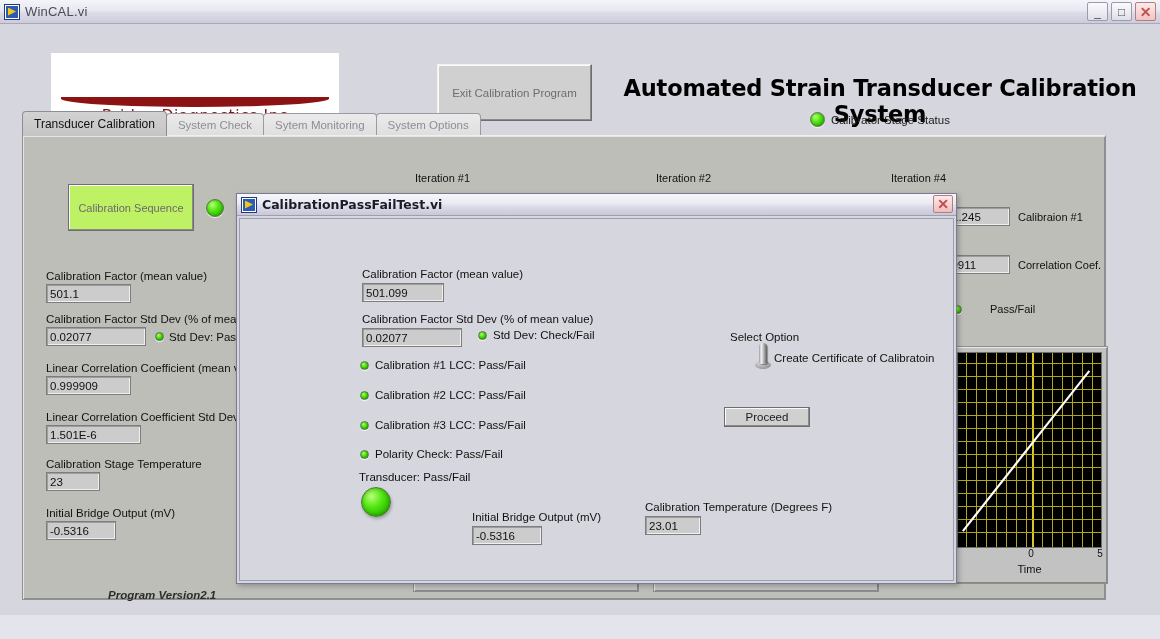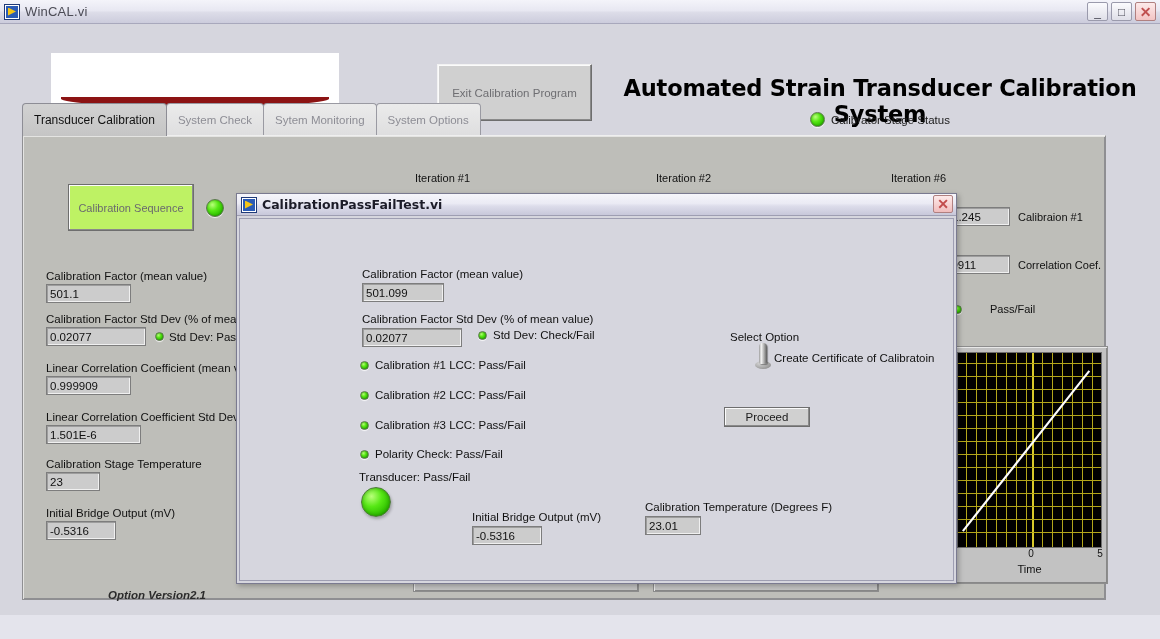--- a/index.html
+++ b/index.html
@@ -129,21 +129,21 @@
   .led-xl { width: 30px; height: 30px;
     border: 1px solid #4d7a3a;
     box-shadow: inset 0 0 4px rgba(0,0,0,.3), 1px 2px 3px rgba(0,0,0,.25); }
 
   
   #tabstrip {
     position: absolute; left: 22px; top: 87px; height: 25px;
     display: flex; align-items: flex-end;
   }
   .tab {
-    height: 23px; padding: 16px 11px;
+    height: 23px; padding: 8px 11px;
     display: flex; align-items: center;
     font-size: 11.5px; color: #8d8d95;
     background: linear-gradient(to bottom, #ebebeb, #dededf);
     border: 1px solid #9a9aa2; border-bottom: none;
     border-radius: 4px 4px 0 0;
     margin-right: -1px;
     position: relative;
   }
   .tab.active {
     height: 25px;
@@ -355,21 +355,21 @@
       <div class="tab">System Options</div>
     </div>
 
     <div id="tabpage">
 
       <div id="cal-seq-btn">Calibration Sequence</div>
       <div id="cal-seq-led" class="led led-lg"></div>
 
       <div class="iter-lbl" style="left:392px; top:36px;">Iteration #1</div>
       <div class="iter-lbl" style="left:633px; top:36px;">Iteration #2</div>
-      <div class="iter-lbl" style="left:868px; top:36px;">Iteration #6</div>
+      <div class="iter-lbl" style="left:868px; top:36px;">Iteration #4</div>
 
       <div class="fgroup" style="left:23px; top:134px; width:215px;">
         <div class="flabel">Calibration Factor (mean value)</div>
         <div class="fbox" style="width:85px;">501.1</div>
       </div>
 
       <div class="fgroup clip" style="left:23px; top:177px; width:215px;">
         <div class="flabel">Calibration Factor Std Dev (% of mean</div>
         <div style="display:flex; align-items:center; gap:9px;">
           <div class="fbox" style="width:100px;">0.02077</div>
@@ -459,21 +459,21 @@
       </div>
 
       <div class="graph-frame" style="left:390px; top:432px; width:226px; height:24px;">
         <div class="axis-name" style="margin-top:-1px;">Time</div>
       </div>
       <div class="graph-frame" style="left:630px; top:432px; width:226px; height:24px;">
         <div class="axis-name" style="margin-top:-1px;">Time</div>
       </div>
     </div>
 
-    <div id="program-version">Option Version2.1</div>
+    <div id="program-version">Program Version2.1</div>
 
     <div id="dialog">
       <div id="dlg-titlebar">
         <div id="dlg-icon" class="lv-icon"></div>
         <div id="dlg-title">CalibrationPassFailTest.vi</div>
         <div id="dlg-close">✕</div>
       </div>
       <div id="dlg-body">
         <div id="dlg-inner">
 

